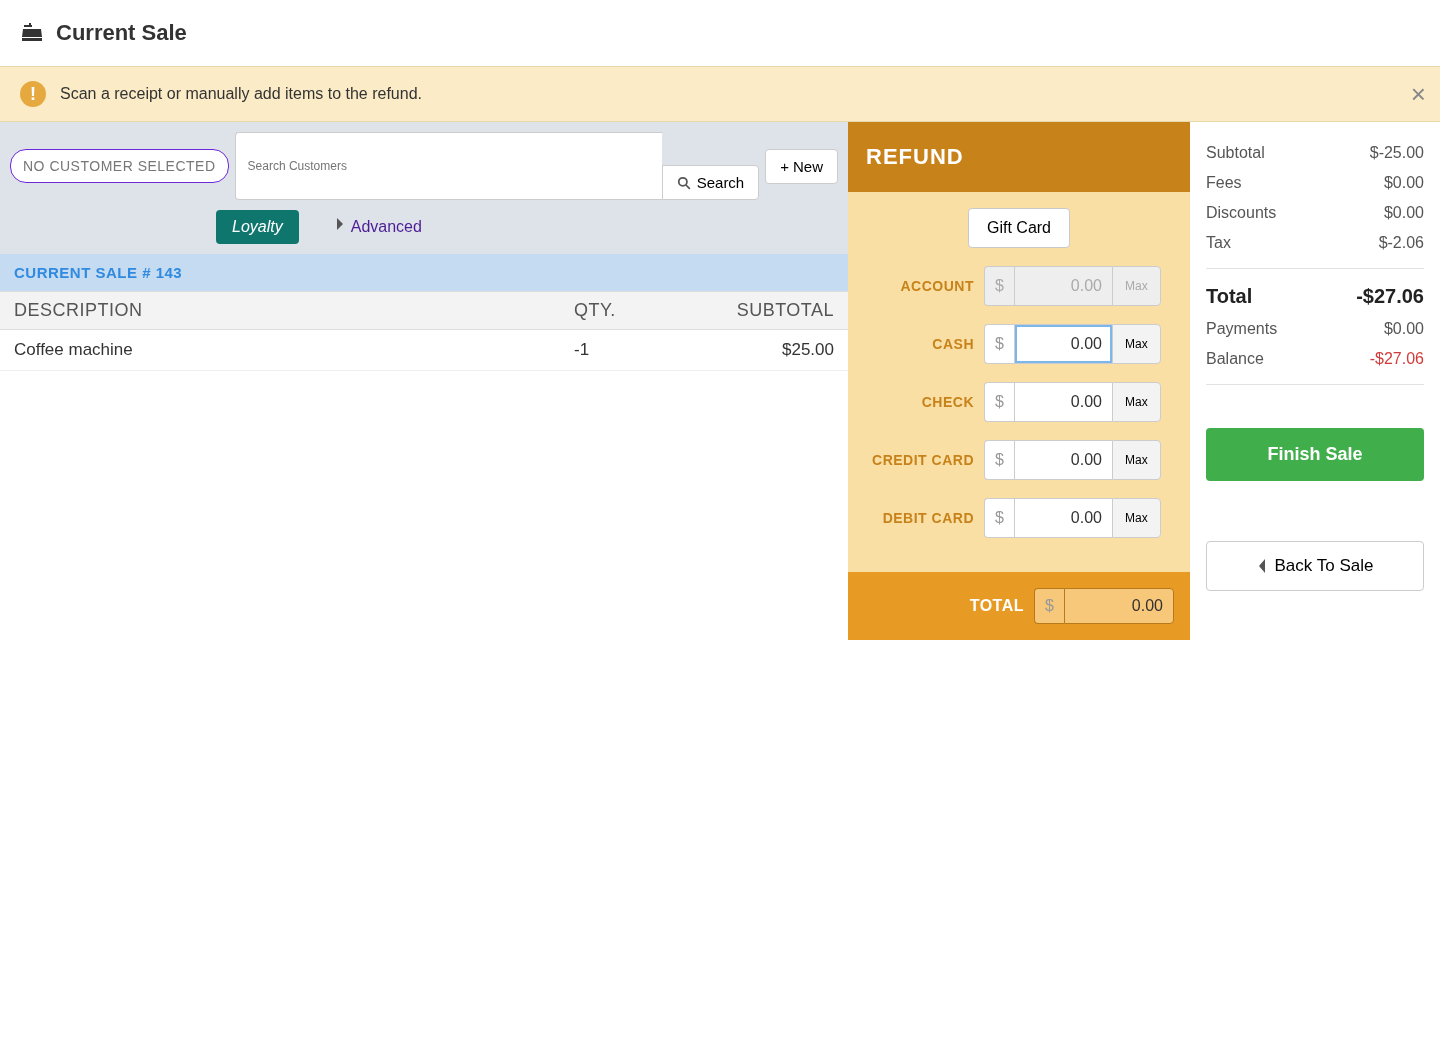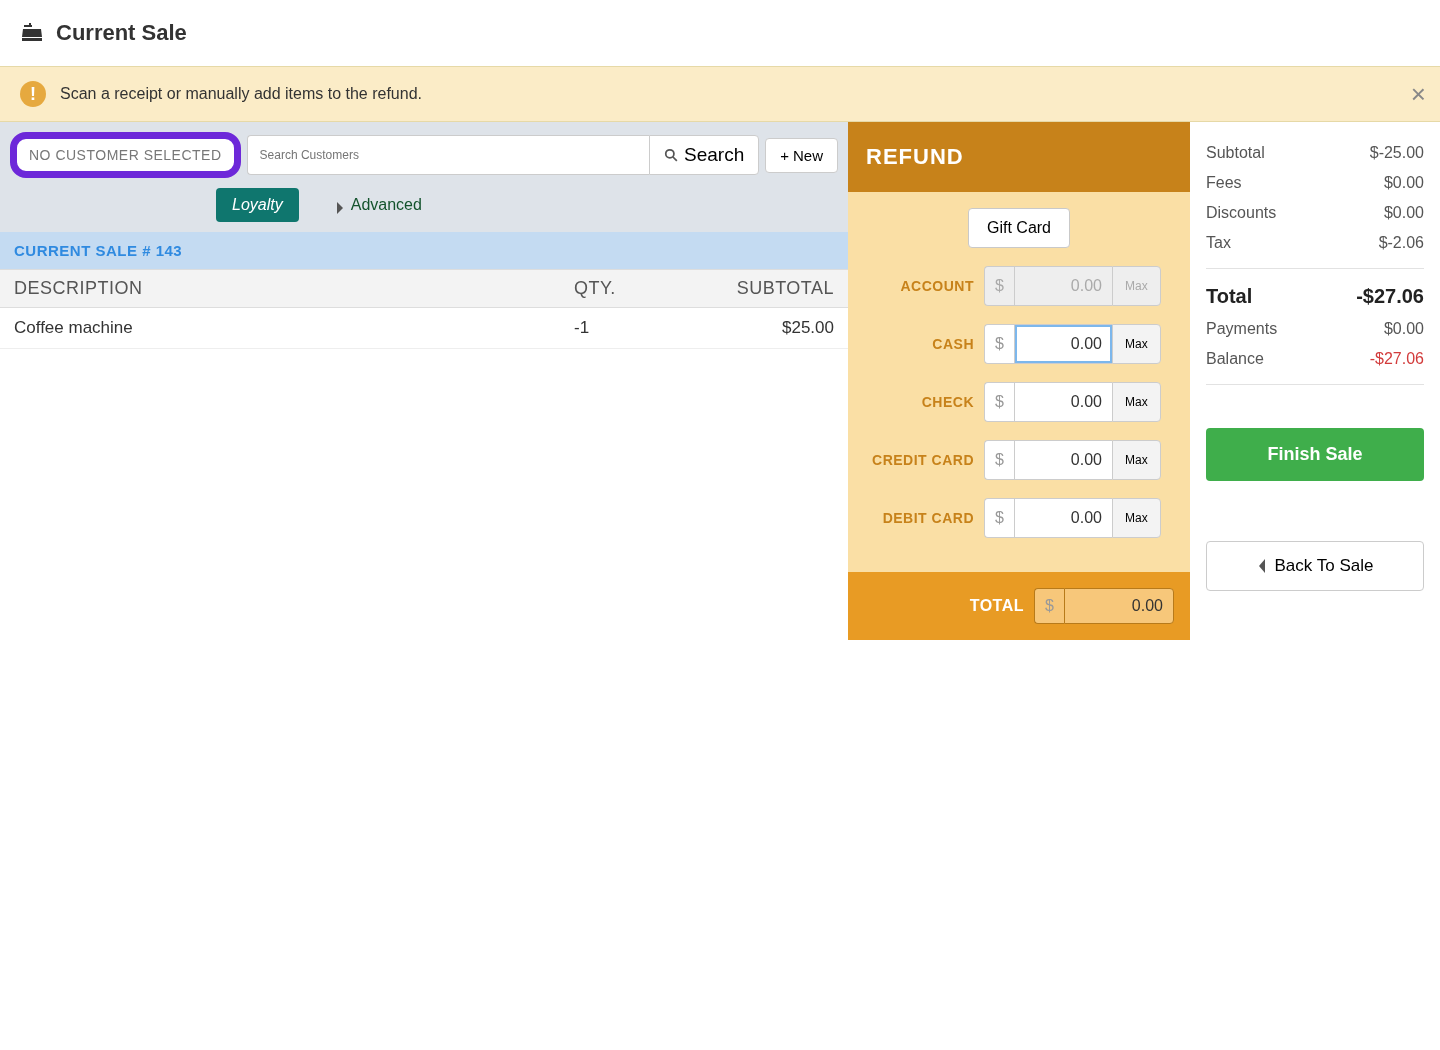--- a/index.html
+++ b/index.html
@@ -53,21 +53,21 @@
   .cust-bar {
     background: #dee3e9;
     padding: 10px;
     display: flex;
     gap: 6px;
     flex-wrap: wrap;
     align-items: center;
   }
   .pill {
     background: #fff;
-    border: 7px solid #6d28d9;
+    border: 1px solid #6d28d9;
     border-radius: 16px;
     padding: 8px 12px;
     font-size: 14px;
     color: #777;
     text-transform: uppercase;
     letter-spacing: .5px;
   }
   .search-wrap { display: flex; flex: 1; min-width: 260px; }
   .search-input {
     flex: 1;
@@ -76,23 +76,24 @@
     border-radius: 4px 0 0 4px;
     padding: 8px 12px;
     font-size: 12px;
     color: #444;
   }
   .search-btn {
     border: 1px solid #ccc;
     background: #fff;
     border-radius: 0 4px 4px 0;
     padding: 8px 14px;
-    font-size: 19px;
+    font-size: 15px;
     display: flex; align-items: center; gap: 6px;
     cursor: pointer;
+    margin-top: 33px;
   }
   .new-btn {
     border: 1px solid #ccc;
     background: #fff;
     border-radius: 4px;
     padding: 8px 14px;
     font-size: 15px;
     display: flex; align-items: center; gap: 4px;
     cursor: pointer;
   }
@@ -103,21 +104,21 @@
     gap: 20px;
     align-items: center;
   }
   .tab {
     padding: 8px 16px;
     border-radius: 4px;
     cursor: pointer;
     font-size: 16px;
   }
   .tab.active { background: #0f766e; color: #fff; font-style: italic; }
-  .tab.inactive { color: #14532d; display: flex; align-items: flex-end; gap: 6px; }
+  .tab.inactive { color: #4c1d95; display: flex; align-items: flex-start; gap: 6px; }
 
   .sale-header {
     background: #c4dbf2;
     padding: 10px 14px;
     color: #2f8ae0;
     font-weight: 700;
     text-transform: uppercase;
     letter-spacing: .5px;
     font-size: 15px;
   }

